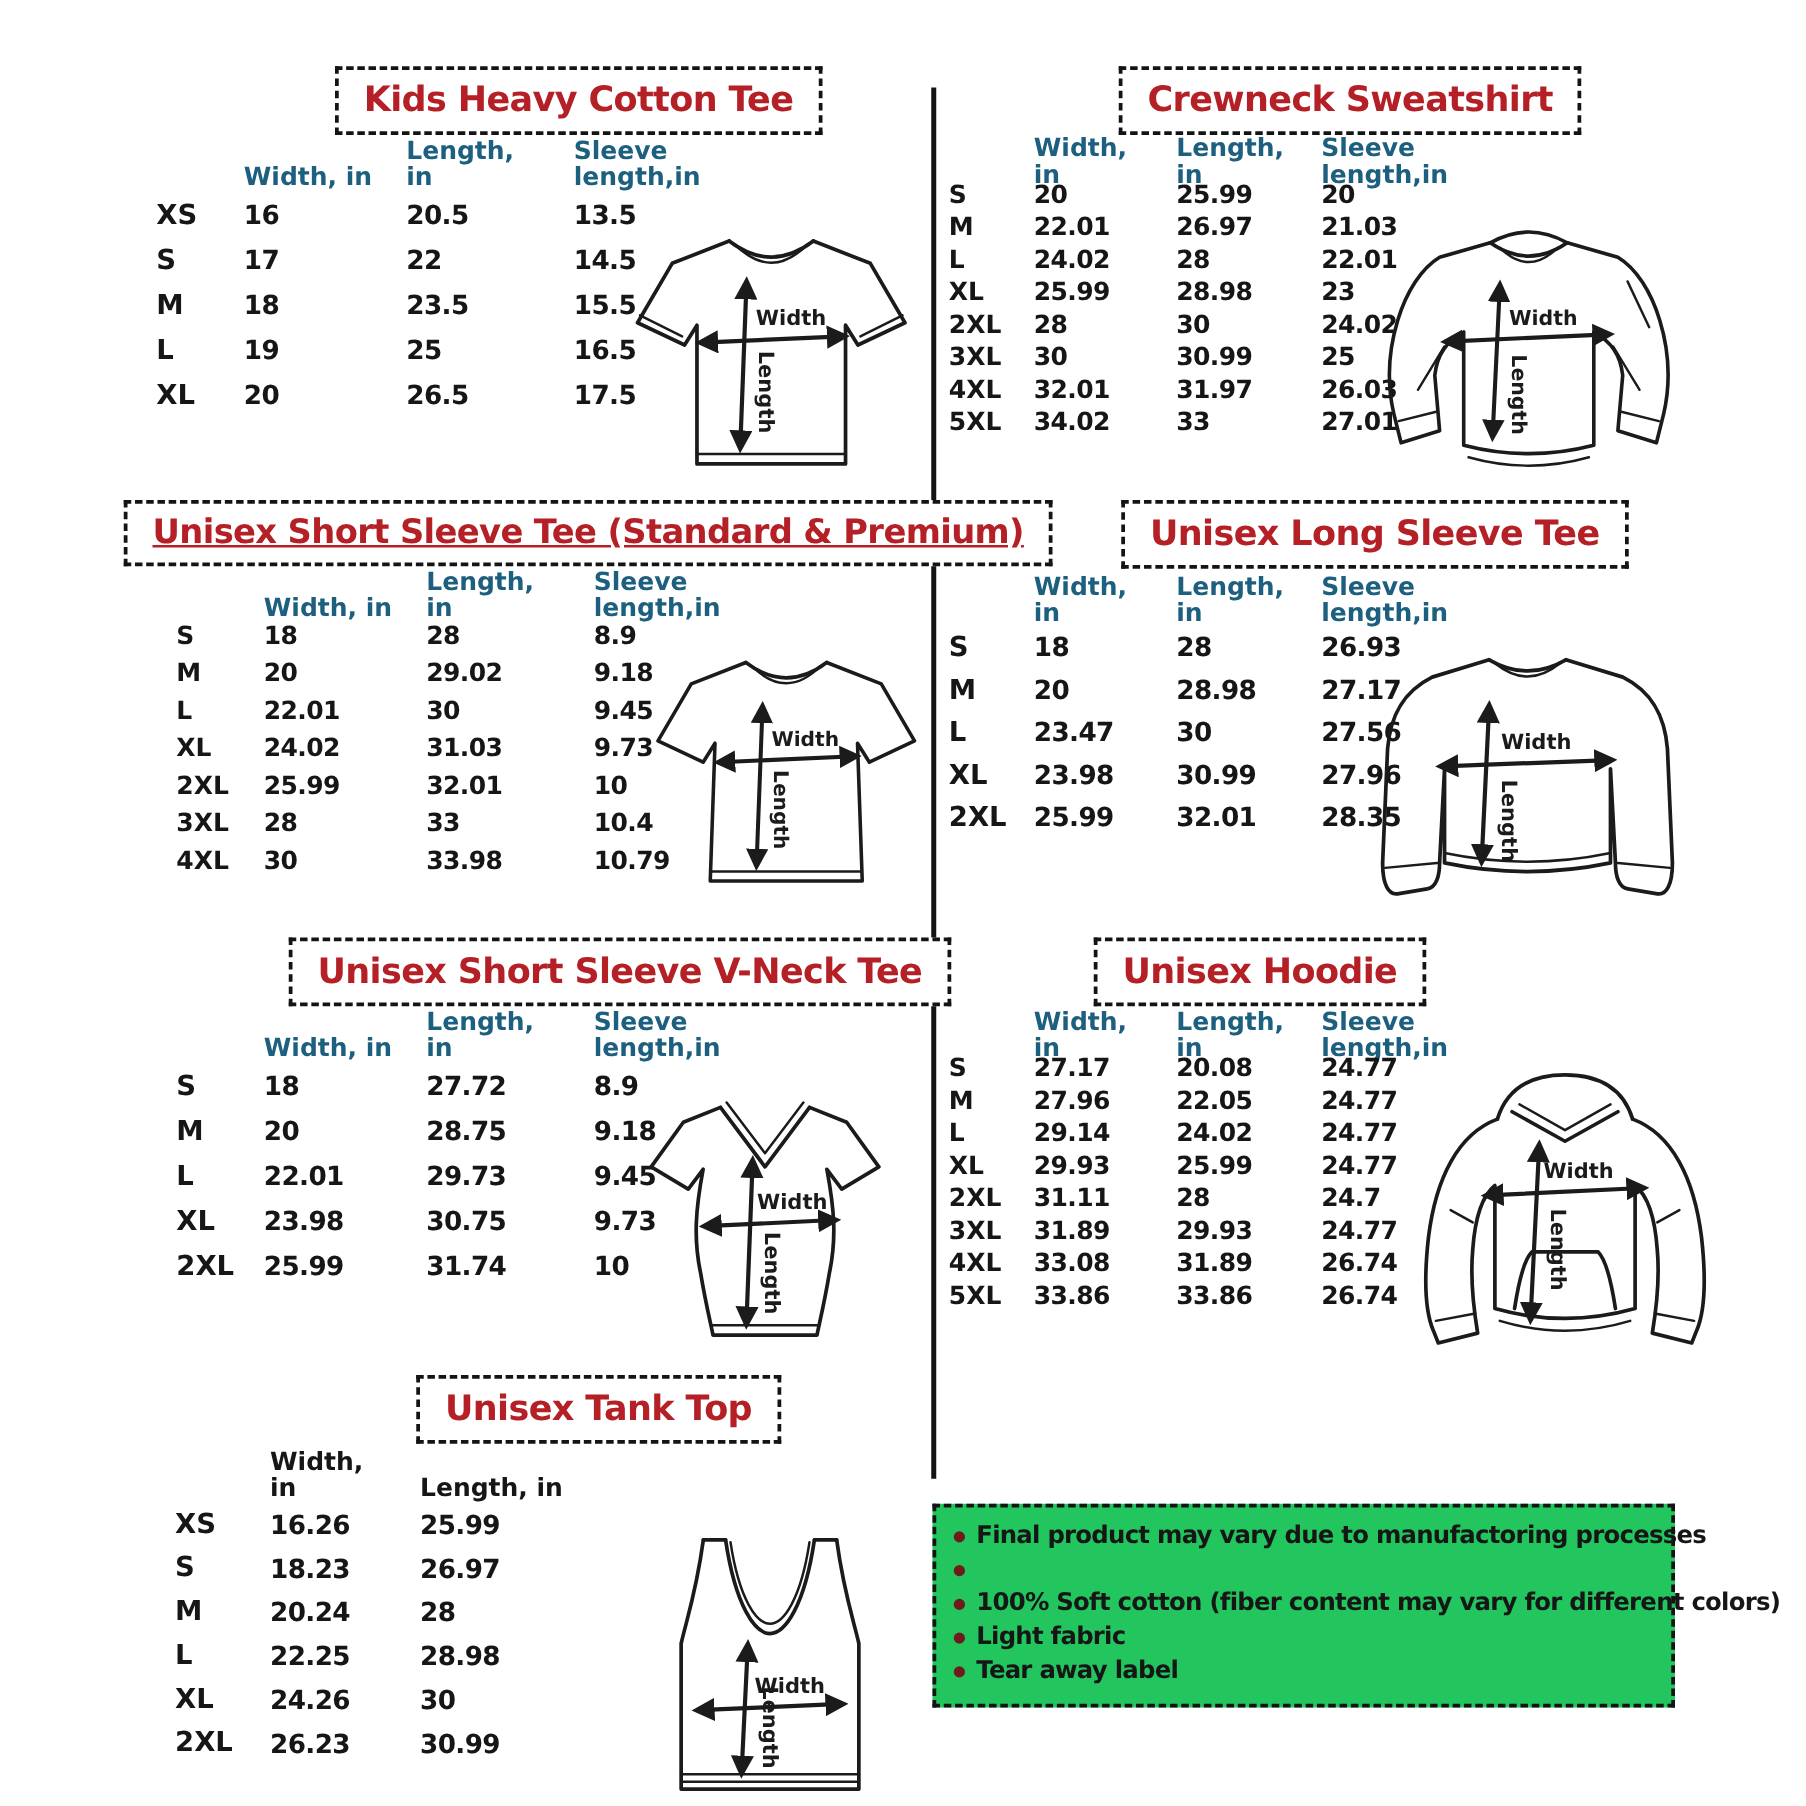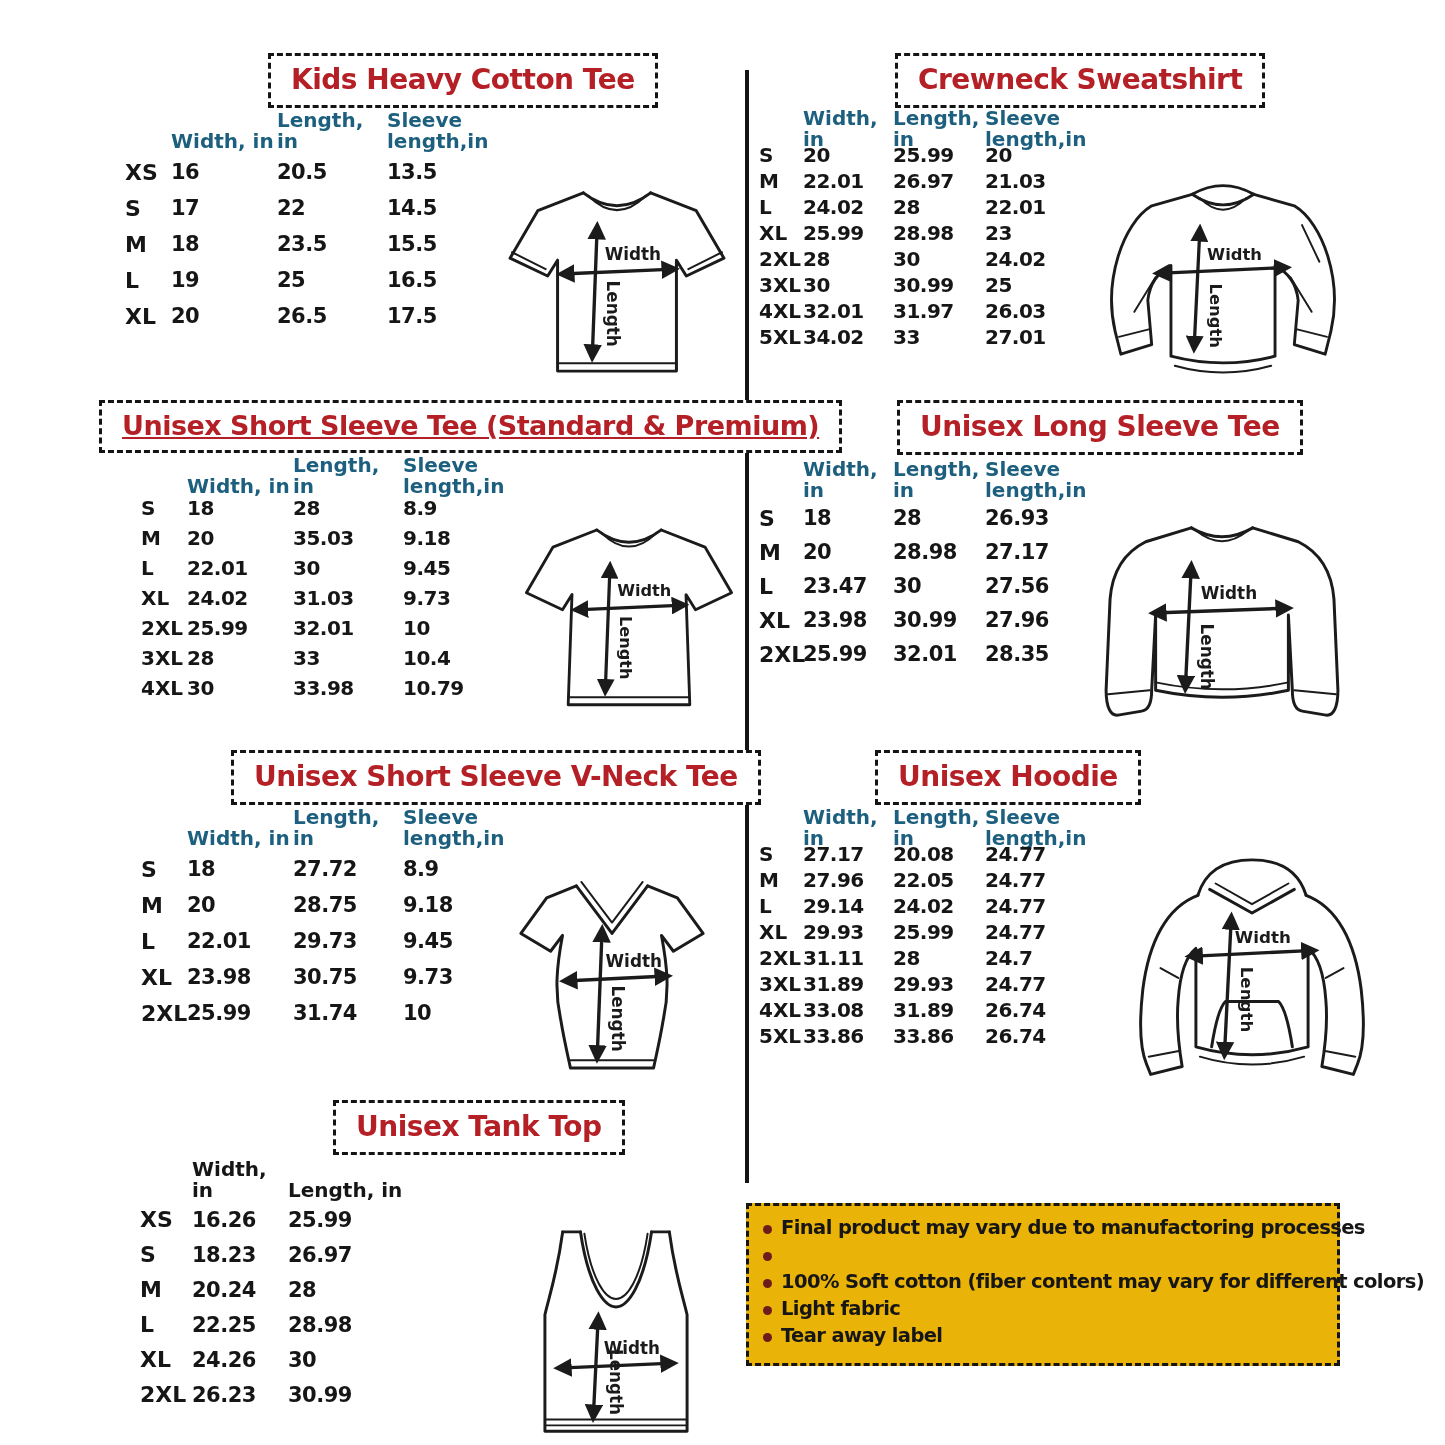--- a/index.html
+++ b/index.html
@@ -9,21 +9,21 @@
   }
   .divider{position:absolute;left:745px;top:55px;width:4px;height:1113px;background:#141414;}
   .panel{position:absolute;}
   .title-row{white-space:nowrap;}
   .title-box{
     display:inline-block;border:3px dashed #141414;padding:7px 20px 9px 20px;
     font-weight:bold;font-size:28px;letter-spacing:-0.5px;color:#b42025;background:#fff;
   }
   .title-box.small{font-size:27px;text-decoration:underline;}
   .table{margin-top:6px;}
-  .trow{display:grid;align-items:center;}
+  .trow{display:grid;align-items:center;gap:24px;}
   .lgrid .trow{grid-template-columns:46px 106px 110px 110px;}
   .rgrid .trow{grid-template-columns:44px 90px 92px 100px;}
   .tankgrid .trow{grid-template-columns:52px 96px 140px;}
   .thead{align-items:end;height:64px;padding-bottom:8px;}
   .hcell{font-weight:bold;font-size:20px;color:#1d5f7e;line-height:1.05;}
   .black-head .hcell{color:#161616;}
   .sl1,.sl2{font-weight:bold;font-size:20px;line-height:1.05;}
   .scell{font-weight:bold;font-size:22px;color:#161616;}
   .vcell{font-weight:bold;font-size:21px;color:#161616;letter-spacing:-0.5px;}
   .rh36 .trow{height:36px;}
@@ -33,21 +33,21 @@
   .rh35 .trow{height:35px;}
   .rh27 .scell,.rh27 .vcell{font-size:20px;}
   .rh30 .scell,.rh30 .vcell{font-size:20px;}
   .garment{position:absolute;}
   .g{fill:none;stroke:#1b1b1b;stroke-width:3;stroke-linecap:round;stroke-linejoin:round;}
   .gt{fill:none;stroke:#1b1b1b;stroke-width:2;stroke-linecap:round;stroke-linejoin:round;}
   .arr{fill:none;stroke:#1b1b1b;stroke-width:3.4;stroke-linecap:round;}
   .svgtxt{font-family:"DejaVu Sans","Liberation Sans",sans-serif;font-weight:bold;font-size:17px;fill:#1b1b1b;}
   .notes-box{
     position:absolute;left:746px;top:1188px;width:560px;border:3px dashed #141414;
-    padding:10px 14px 12px 14px;background:#eab308;
+    padding:10px 14px 12px 14px;background:#22c55e;
   }
   .note{display:flex;align-items:baseline;height:27px;}
   .bullet{width:9px;height:9px;border-radius:50%;background:#6e1b1b;margin-right:9px;flex:none;align-self:center;}
   .ntext{font-weight:bold;font-size:19.5px;letter-spacing:-0.6px;color:#161616;white-space:nowrap;}
 </style>
 </head>
 <body>
 
 <div id="canvas">
 
@@ -219,21 +219,21 @@
         </div>
         <div class="trow">
           <div class="scell">S</div>
           <div class="vcell">18</div>
           <div class="vcell">28</div>
           <div class="vcell">8.9</div>
         </div>
         <div class="trow">
           <div class="scell">M</div>
           <div class="vcell">20</div>
-          <div class="vcell">35.03</div>
+          <div class="vcell">29.02</div>
           <div class="vcell">9.18</div>
         </div>
         <div class="trow">
           <div class="scell">L</div>
           <div class="vcell">22.01</div>
           <div class="vcell">30</div>
           <div class="vcell">9.45</div>
         </div>
         <div class="trow">
           <div class="scell">XL</div>

